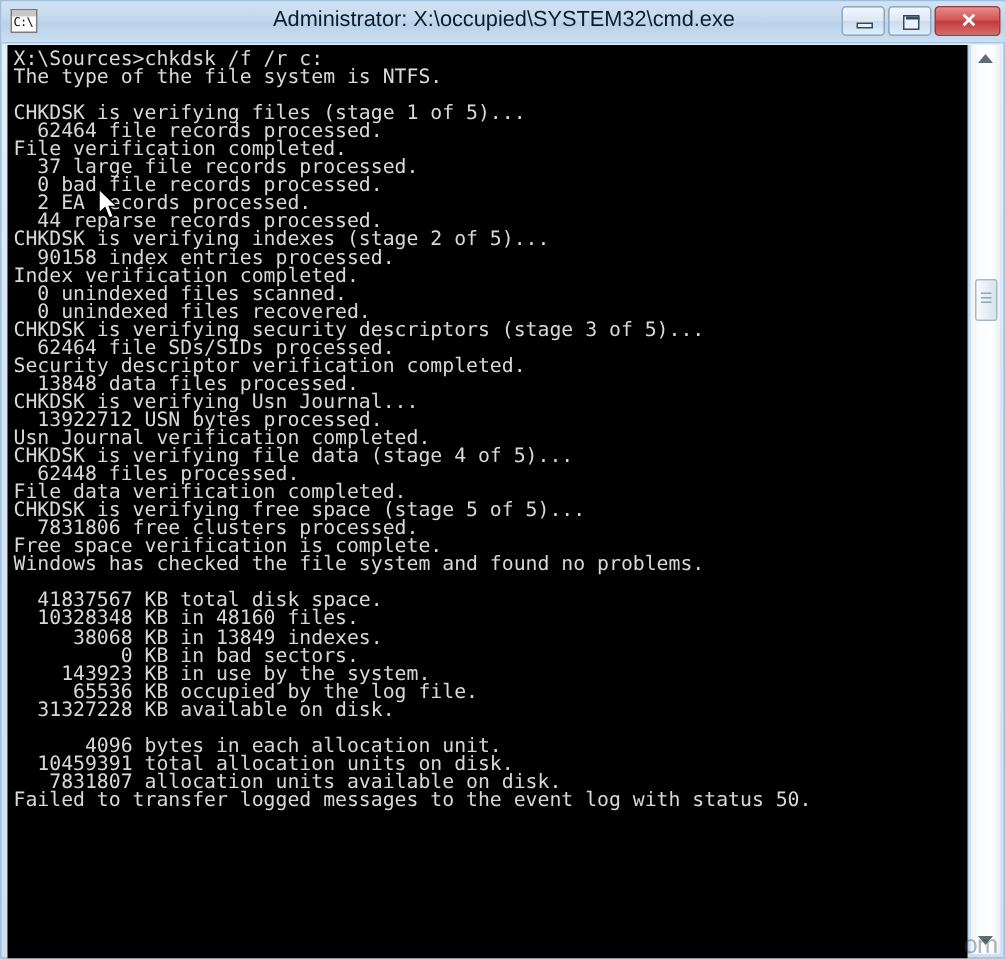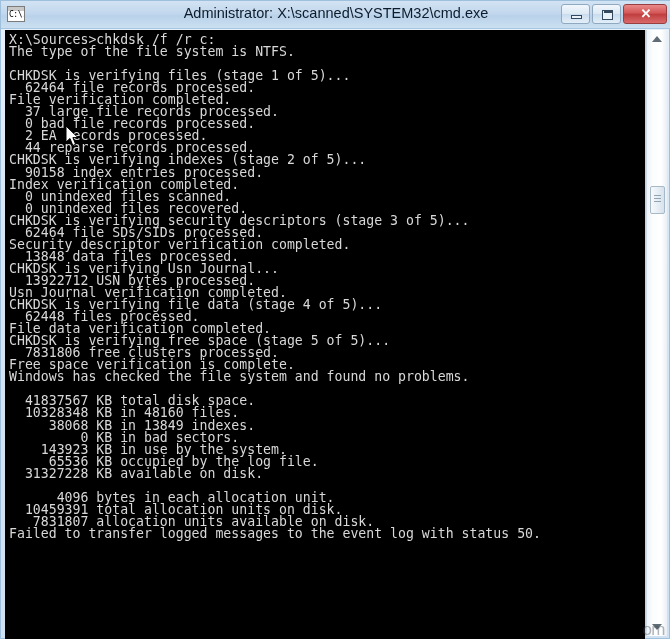--- a/index.html
+++ b/index.html
@@ -229,21 +229,21 @@
 
 <div id="screen">
 
   <div class="window">
 
     <div class="titlebar">
       <div class="win-icon">
         <div class="bar"></div>
         <div class="txt">C:\.</div>
       </div>
-      <div class="titletext">Administrator: X:\scanned\SYSTEM32\cmd.exe</div>
+      <div class="titletext">Administrator: X:\occupied\SYSTEM32\cmd.exe</div>
 
       <div class="winbtns">
         <div class="wb">
           <div class="glyph-min"></div>
         </div>
         <div class="wb">
           <div class="glyph-max"></div>
         </div>
         <div class="wb close">
           <div class="glyph-close">✕</div>

